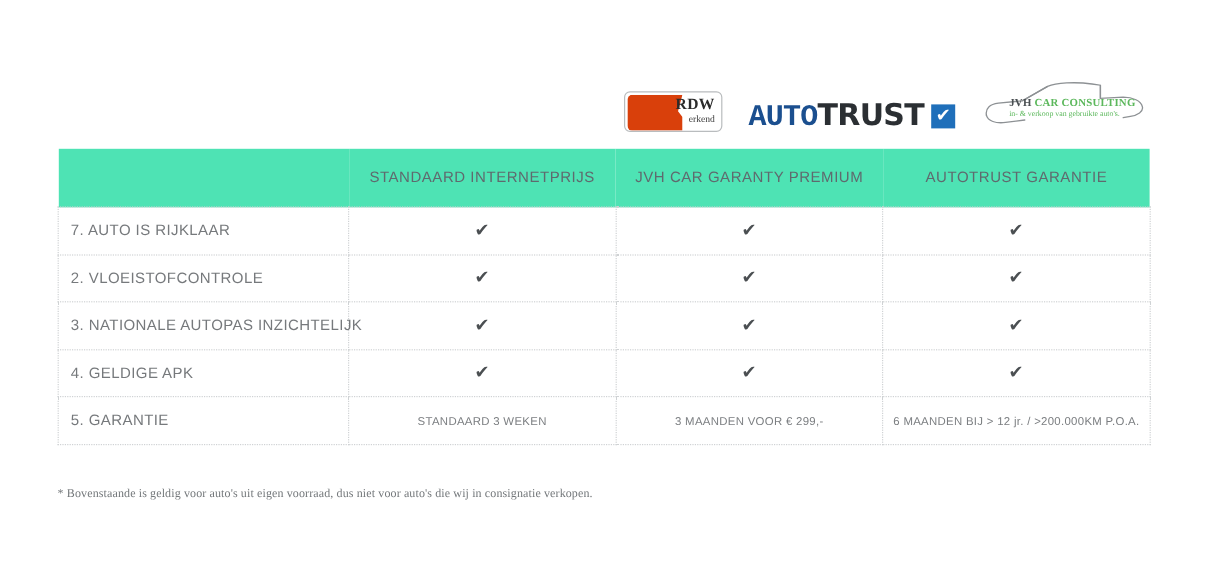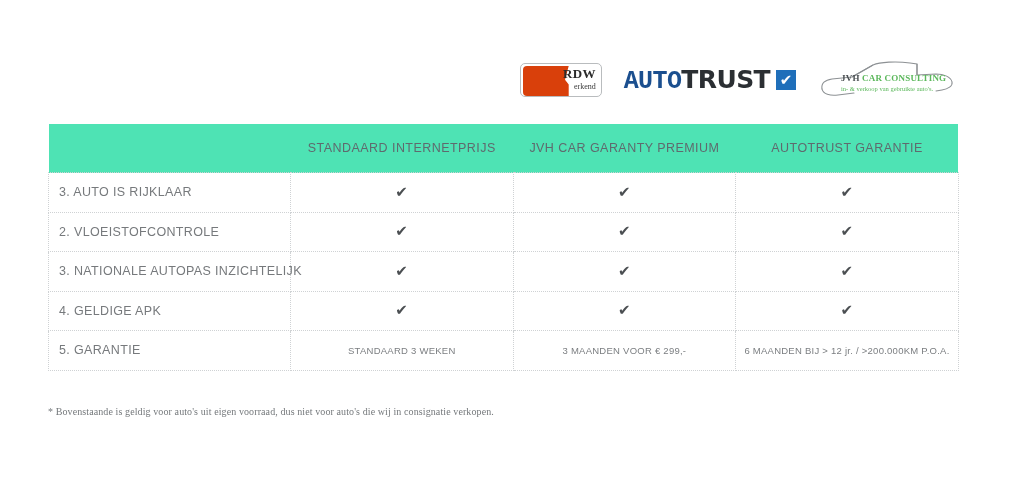--- a/index.html
+++ b/index.html
@@ -19,21 +19,21 @@
 
   
   .logo-strip {
     position: absolute;
     left: 48px;
     top: 50px;
     width: 910px;
     height: 60px;
     display: flex;
     justify-content: flex-end;
-    align-items: center;
+    align-items: flex-end;
     gap: 22px;
   }
 
   
   .logo-rdw {
     width: 82px;
     height: 34px;
     border: 1px solid #b9bcbe;
     border-radius: 5px;
     background: #ffffff;
@@ -255,21 +255,21 @@
       <tr>
         <th class="th-blank"></th>
         <th>STANDAARD INTERNETPRIJS</th>
         <th>JVH CAR GARANTY PREMIUM</th>
         <th>AUTOTRUST GARANTIE</th>
       </tr>
     </thead>
     <tbody>
 
       <tr>
-        <td class="feature">3. AUTO IS RIJKLAAR</td>
+        <td class="feature">7. AUTO IS RIJKLAAR</td>
         <td class="val"><span class="tick">✔</span></td>
         <td class="val"><span class="tick">✔</span></td>
         <td class="val"><span class="tick">✔</span></td>
       </tr>
 
       <tr>
         <td class="feature">2. VLOEISTOFCONTROLE</td>
         <td class="val"><span class="tick">✔</span></td>
         <td class="val"><span class="tick">✔</span></td>
         <td class="val"><span class="tick">✔</span></td>

